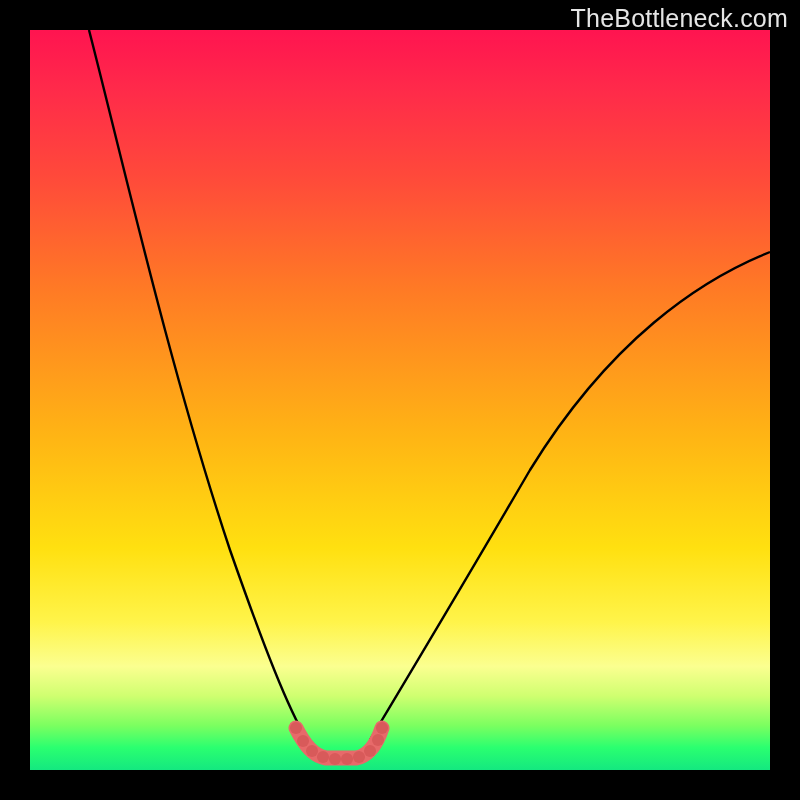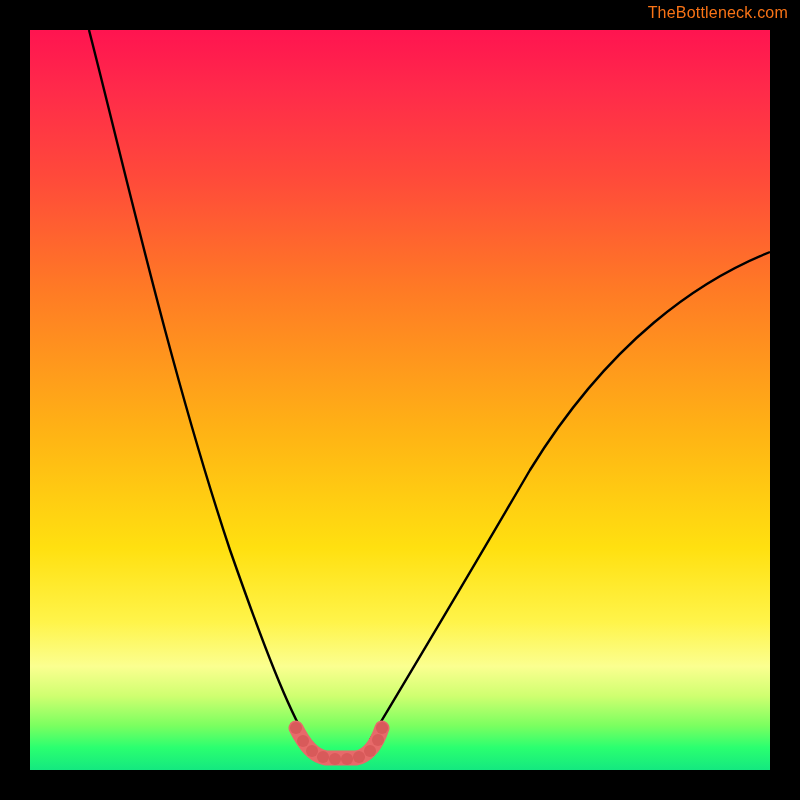--- a/index.html
+++ b/index.html
@@ -39,22 +39,22 @@
       #cfff70 90%,
       #7bff60 94%,
       #2aff70 97%,
       #14e880 100%
     );
   }
   .watermark {
     position: absolute;
     top: 4px;
     right: 12px;
-    color: #f97316;
-    font-size: 16px;
+    color: #e5e5e5;
+    font-size: 25px;
     letter-spacing: 0.2px;
     user-select: none;
   }
   svg.curve {
     position: absolute;
     left: 0;
     top: 0;
     width: 740px;
     height: 740px;
     overflow: visible;

